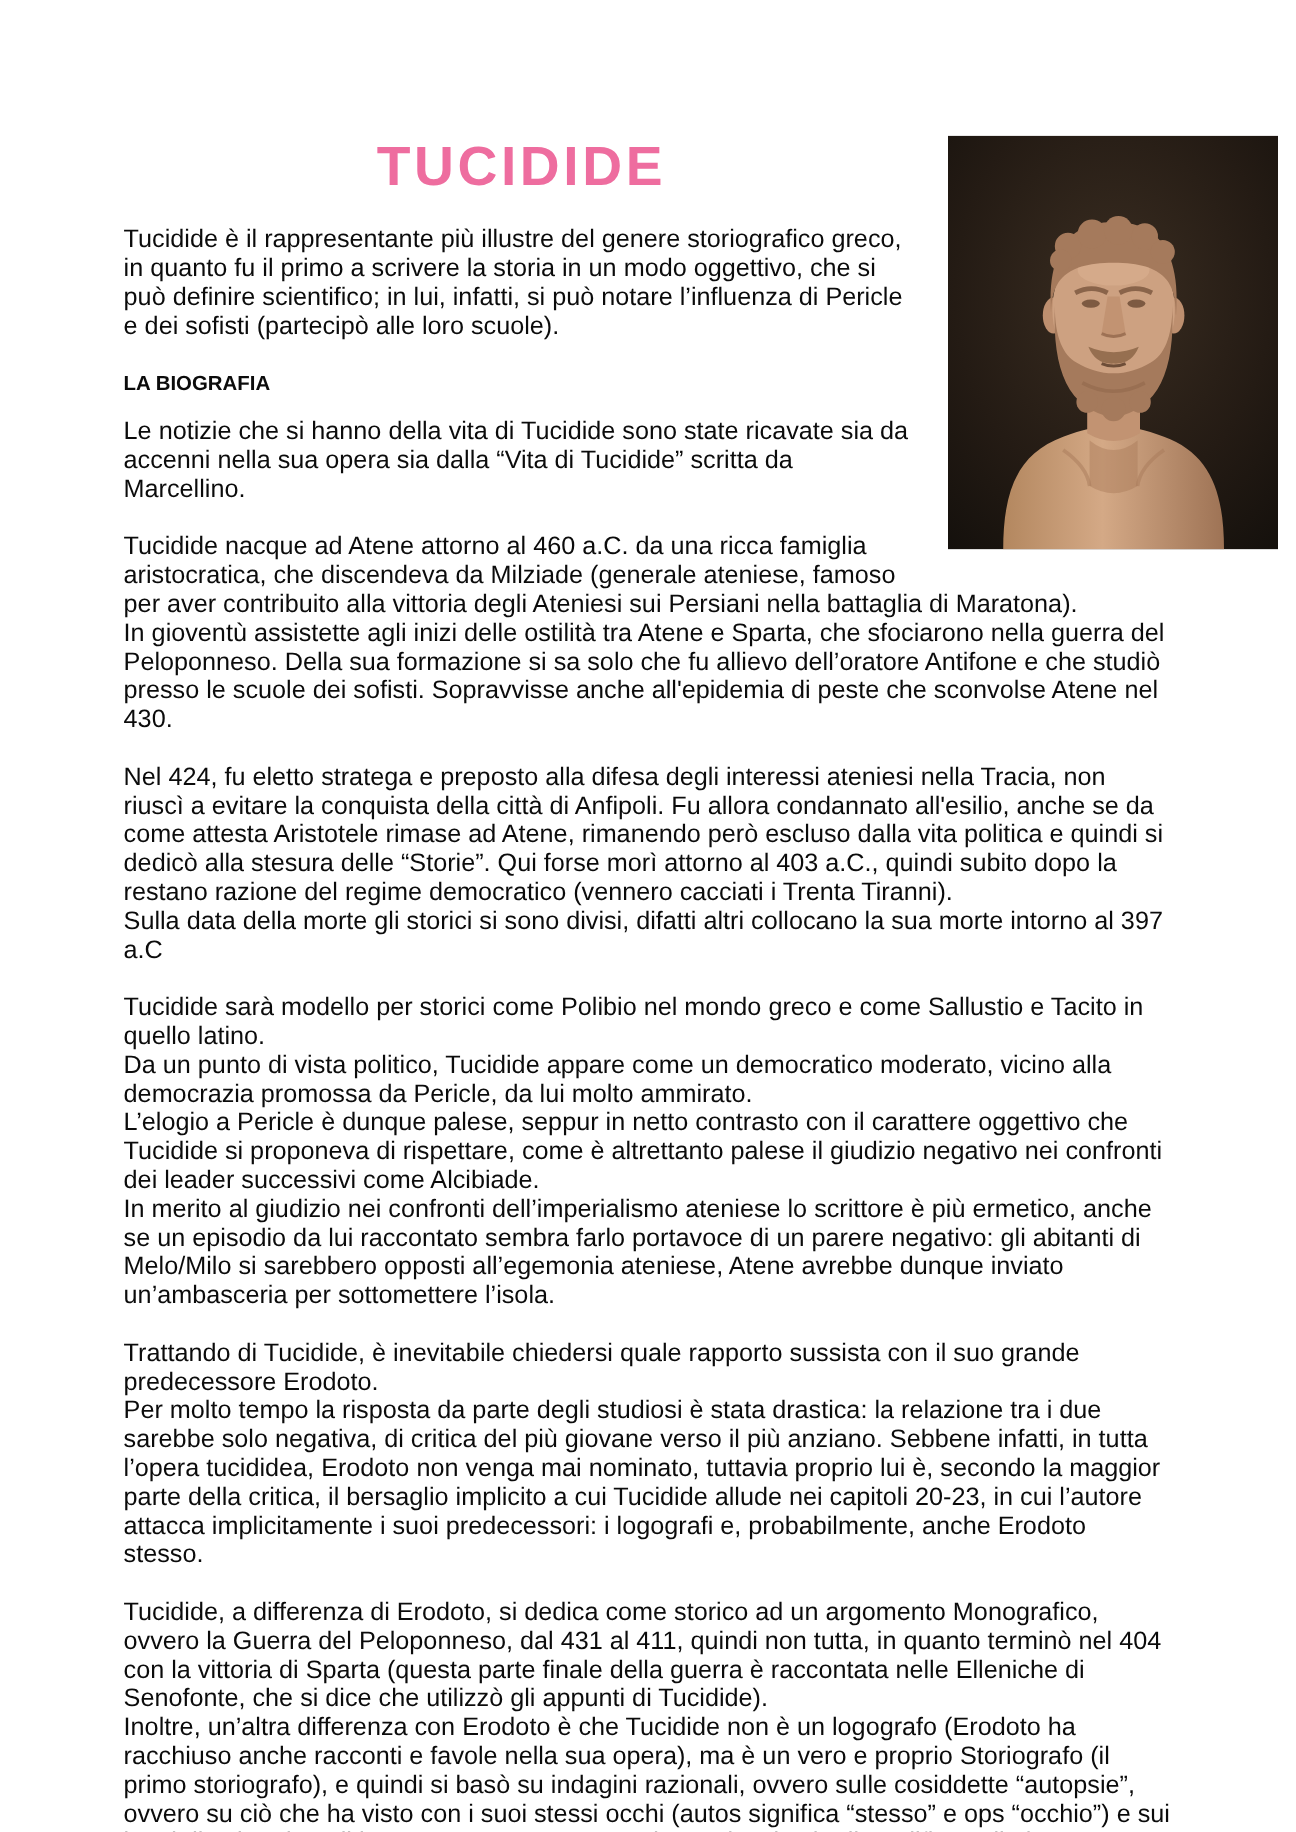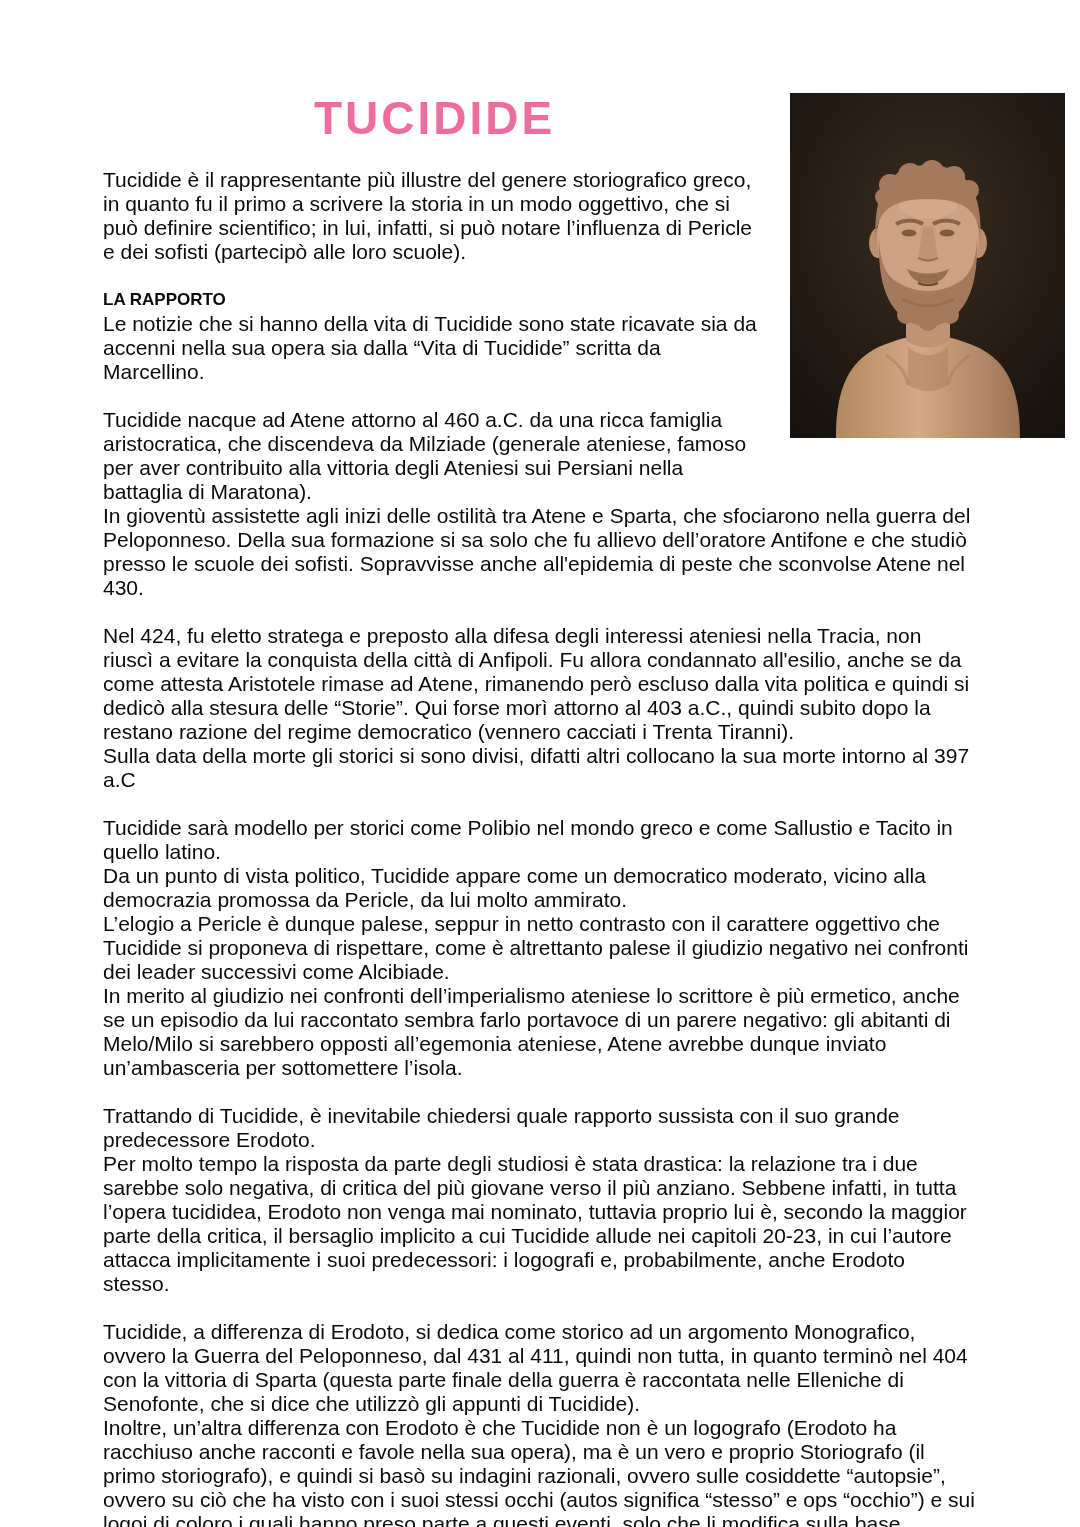--- a/index.html
+++ b/index.html
@@ -29,40 +29,40 @@
     overflow: hidden;
   }
   .bust svg { display: block; }
 
   .title {
     text-align: center;
     color: var(--title-pink, #ee6d9f);
     font-size: 46px;
     font-weight: 900;
     letter-spacing: 3px;
-    margin: 18px 0 10px 0;
+    margin: 38px 0 10px 0;
     line-height: 1.1;
   }
 
   p.body-text {
     font-size: 21px;
     line-height: 24px;
     margin: 24px 0;
     white-space: pre-line; 
   }
 
   h2.section-heading {
     font-size: 17px;
     line-height: 24px;
     font-weight: 700;
     margin: 24px 0;
   }
 
   h2.tight-below { margin-bottom: 0; }
-  p.no-top { margin-top: 0; }
+  p.no-top { margin-top: 16px; }
 </style>
 </head>
 <body>
 
 <div class="page">
   <div class="content">
 
     <figure class="bust" aria-label="Marble bust of Thucydides on dark background">
       <svg width="275" height="345" viewBox="0 0 275 345" xmlns="http://www.w3.org/2000/svg">
         <defs>
@@ -119,21 +119,21 @@
 
         <path d="M117,176 Q138,185 159,176 Q153,191 138,190 Q123,191 117,176 Z" fill="#966f50"></path>
         <path d="M128,190 Q138,194 148,190" stroke="#6e4e38" stroke-width="2.5" fill="none"></path>
       </svg>
     </figure>
 
     <h1 class="title">TUCIDIDE</h1>
 
     <p class="body-text">Tucidide è il rappresentante più illustre del genere storiografico greco, in quanto fu il primo a scrivere la storia in un modo oggettivo, che si può definire scientifico; in lui, infatti, si può notare l’influenza di Pericle e dei sofisti (partecipò alle loro scuole).</p>
 
-    <h2 class="section-heading tight-below">LA RAPPORTO</h2>
+    <h2 class="section-heading tight-below">LA BIOGRAFIA</h2>
     <p class="body-text no-top">Le notizie che si hanno della vita di Tucidide sono state ricavate sia da accenni nella sua opera sia dalla “Vita di Tucidide” scritta da Marcellino.</p>
 
     <p class="body-text">Tucidide nacque ad Atene attorno al 460 a.C. da una ricca famiglia aristocratica, che discendeva da Milziade (generale ateniese, famoso per aver contribuito alla vittoria degli Ateniesi sui Persiani nella battaglia di Maratona).
 In gioventù assistette agli inizi delle ostilità tra Atene e Sparta, che sfociarono nella guerra del Peloponneso. Della sua formazione si sa solo che fu allievo dell’oratore Antifone e che studiò presso le scuole dei sofisti. Sopravvisse anche all'epidemia di peste che sconvolse Atene nel 430.</p>
 
     <p class="body-text">Nel 424, fu eletto stratega e preposto alla difesa degli interessi ateniesi nella Tracia, non riuscì a evitare la conquista della città di Anfipoli. Fu allora condannato all'esilio, anche se da come attesta Aristotele rimase ad Atene, rimanendo però escluso dalla vita politica e quindi si dedicò alla stesura delle “Storie”. Qui forse morì attorno al 403 a.C., quindi subito dopo la restano razione del regime democratico (vennero cacciati i Trenta Tiranni).
 Sulla data della morte gli storici si sono divisi, difatti altri collocano la sua morte intorno al 397 a.C</p>
 
     <p class="body-text">Tucidide sarà modello per storici come Polibio nel mondo greco e come Sallustio e Tacito in quello latino.
 Da un punto di vista politico, Tucidide appare come un democratico moderato, vicino alla democrazia promossa da Pericle, da lui molto ammirato.

